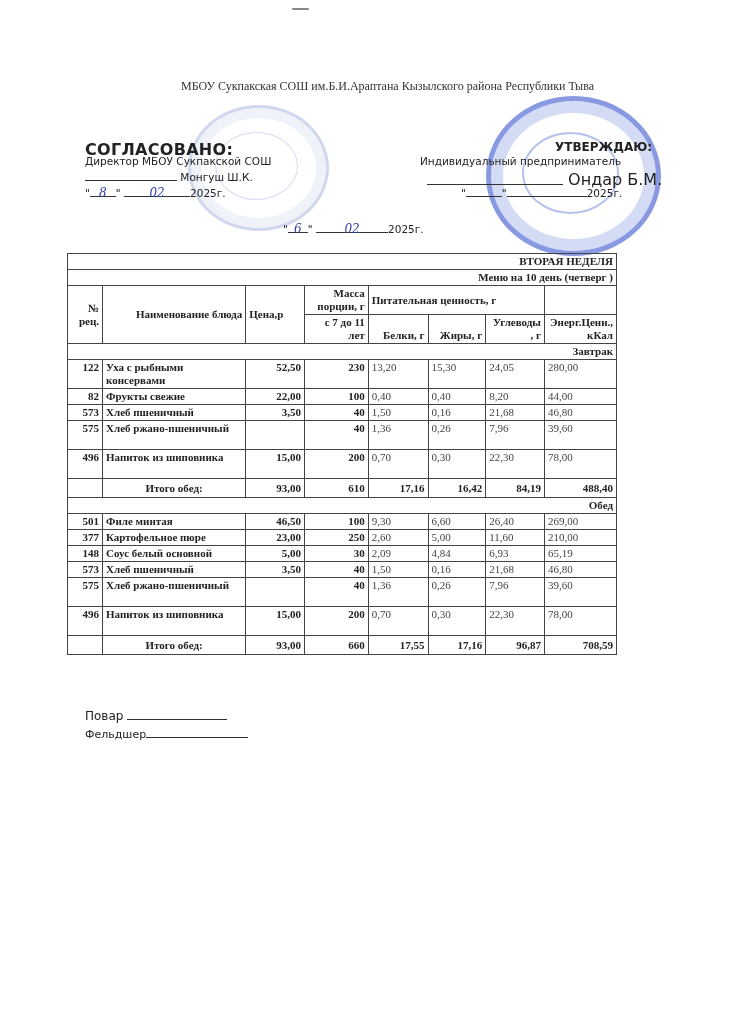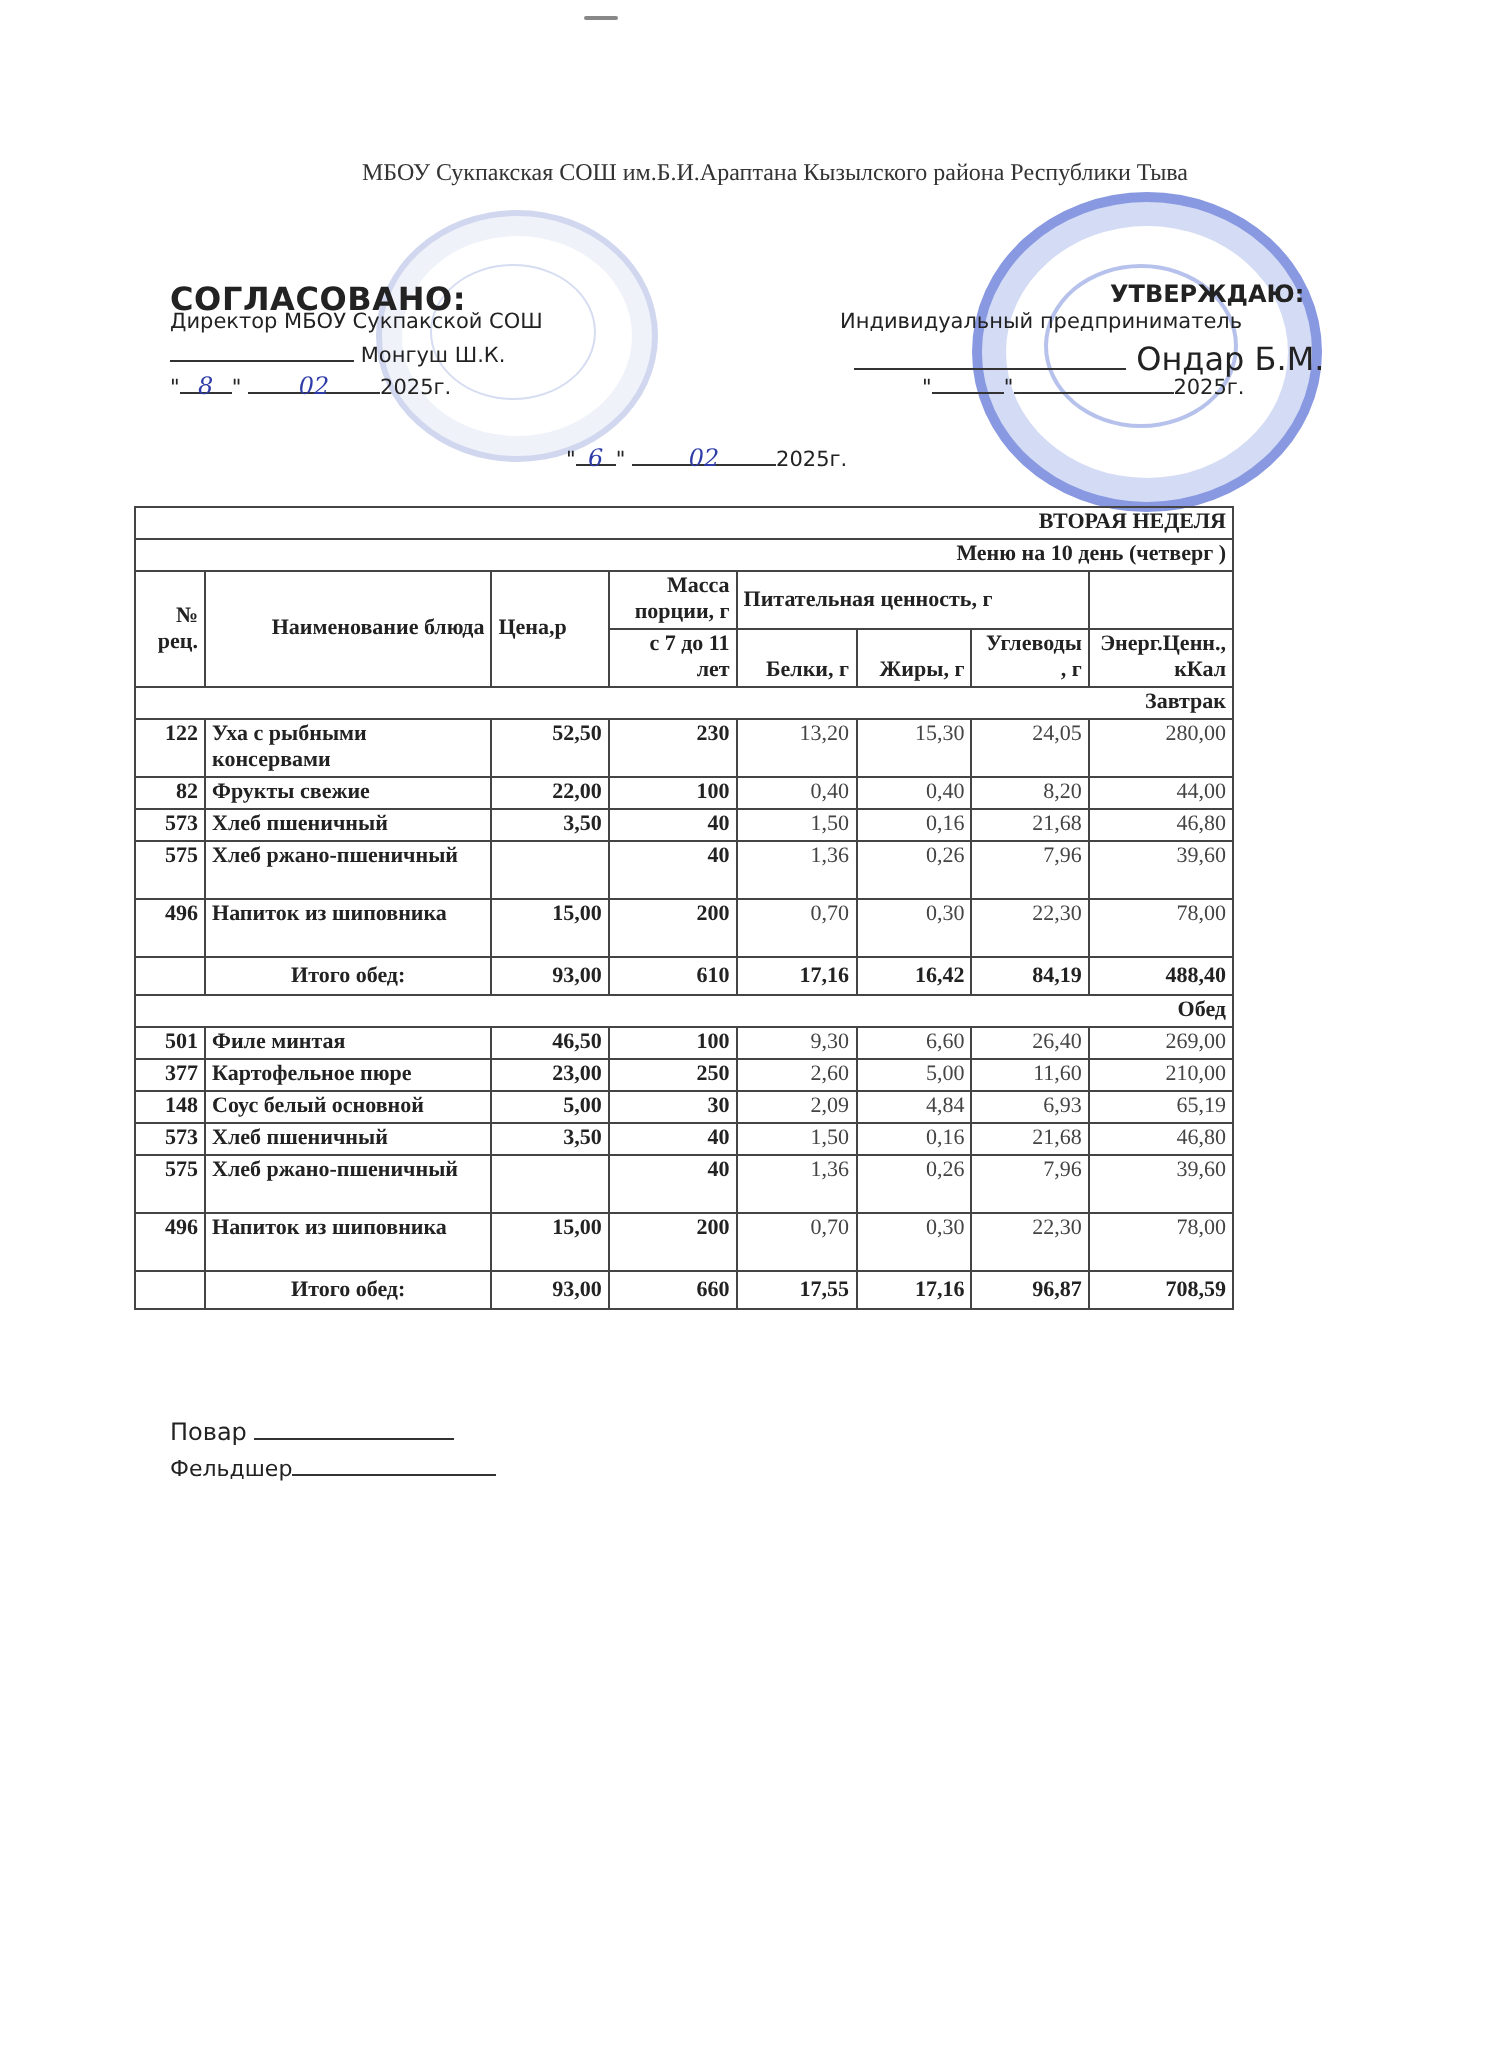--- a/index.html
+++ b/index.html
@@ -27,21 +27,21 @@
   .center-date { left:268px; top:222px; font-size:10.5px; }
   .line { display:inline-block; border-bottom:1px solid #333; vertical-align:baseline; height:10px; }
   .hand { color:#2d3ca8; font-family:"DejaVu Serif", serif; font-style:italic; font-size:12px; }
 
   table.menu { position:absolute; left:67px; top:253px; width:550px; border-collapse:collapse; font-size:11px; }
   table.menu td, table.menu th { border:1px solid #444; padding:1px 3px; line-height:13px; }
   table.menu th { font-weight:bold; }
   .c { text-align:right; }
   .r { text-align:center; }
   .b { font-weight:bold; }
-  .num { text-align:right; font-weight:normal; color:#444; }
+  .num { text-align:left; font-weight:normal; color:#444; }
   .tall td { height:26px; vertical-align:top; }
   .row td { height:13px; vertical-align:top; }
   .total td { height:16px; vertical-align:middle; font-weight:bold; }
 
   .cook { left:70px; top:709px; font-size:12px; }
   .medic { left:70px; top:727px; font-size:11px; }
 </style>
 </head>
 <body>
 

